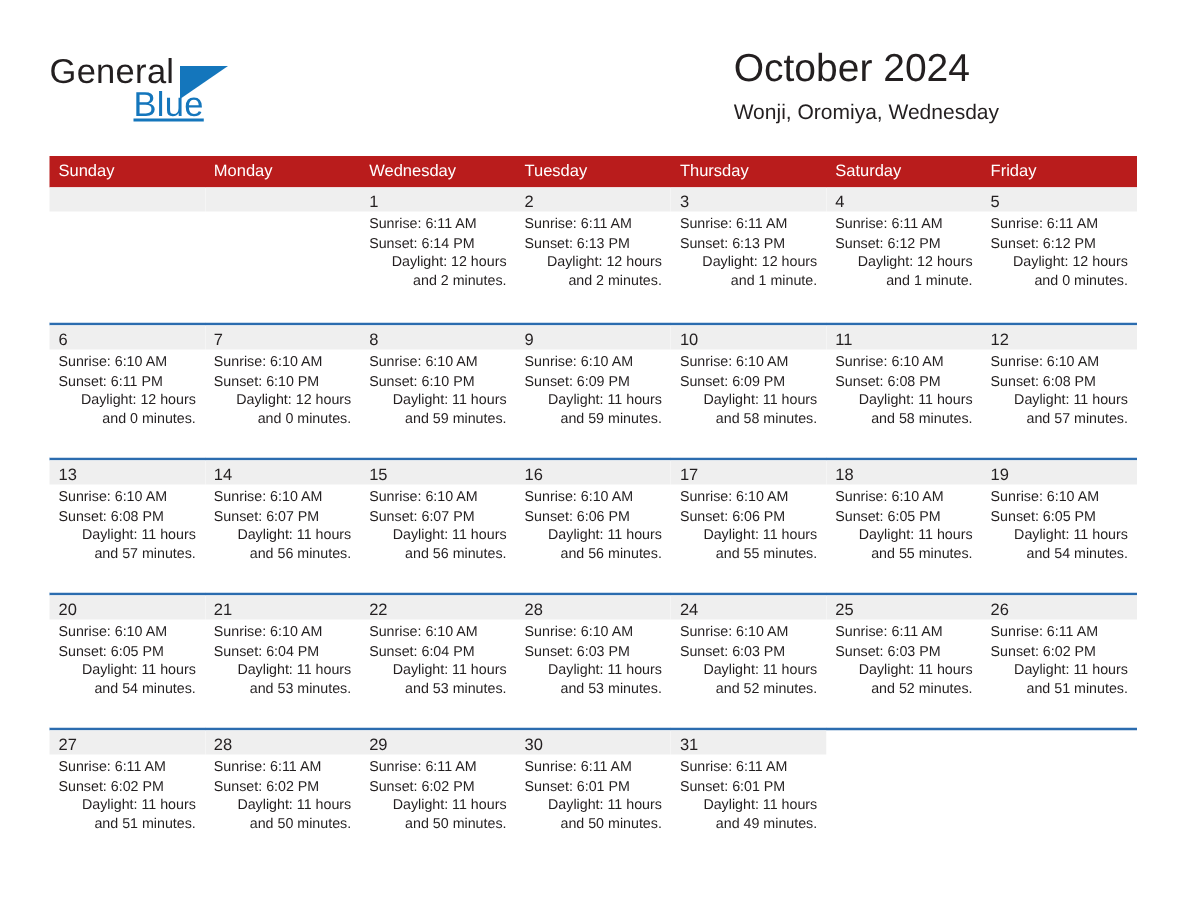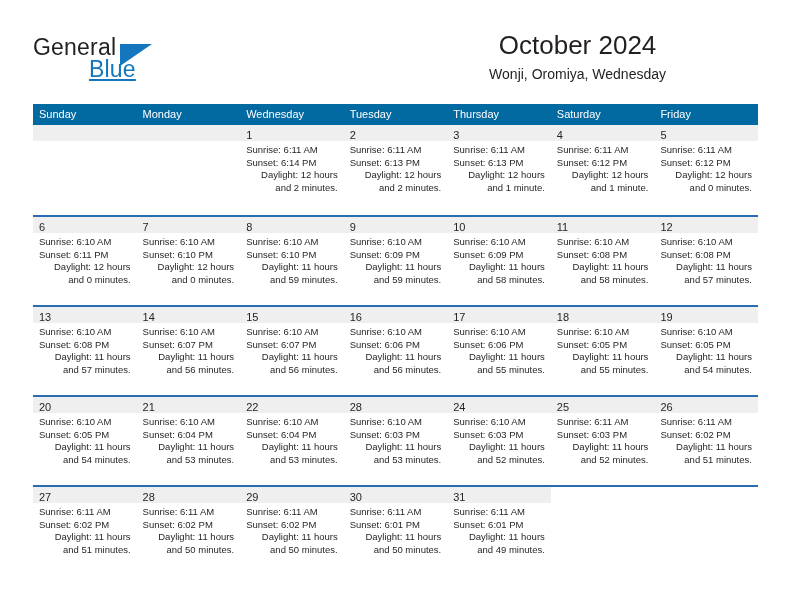--- a/index.html
+++ b/index.html
@@ -64,21 +64,21 @@
     width: 0;
     height: 0;
     border-left: 32px solid #1476bc;
     border-bottom: 22px solid transparent;
   }
 
   .title-block {
     position: absolute;
     right: 0;
     top: 0;
-    text-align: center;
+    text-align: left;
   }
   .cal-title {
     font-size: 26px;
     color: #231f20;
     line-height: 34px;
     white-space: nowrap;
   }
   .cal-subtitle {
     font-size: 14px;
     color: #231f20;
@@ -90,21 +90,21 @@
   
   .calendar {
     position: absolute;
     left: 33px;
     top: 104px;
     width: 725px;
   }
 
   .weekday-row {
     display: flex;
-    background: #0369a1;
+    background: #b91c1c;
     height: 21px;
   }
   .weekday {
     flex: 0 0 103.57px;
     width: 103.57px;
     box-sizing: border-box;
     padding-left: 6px;
     color: #ffffff;
     font-size: 11px;
     line-height: 21px;

